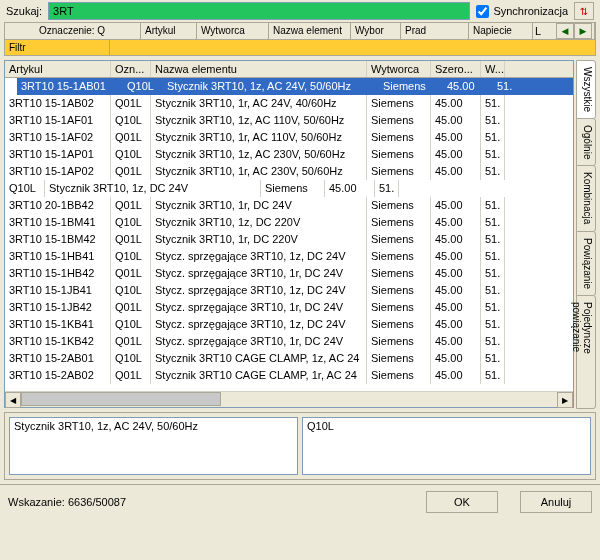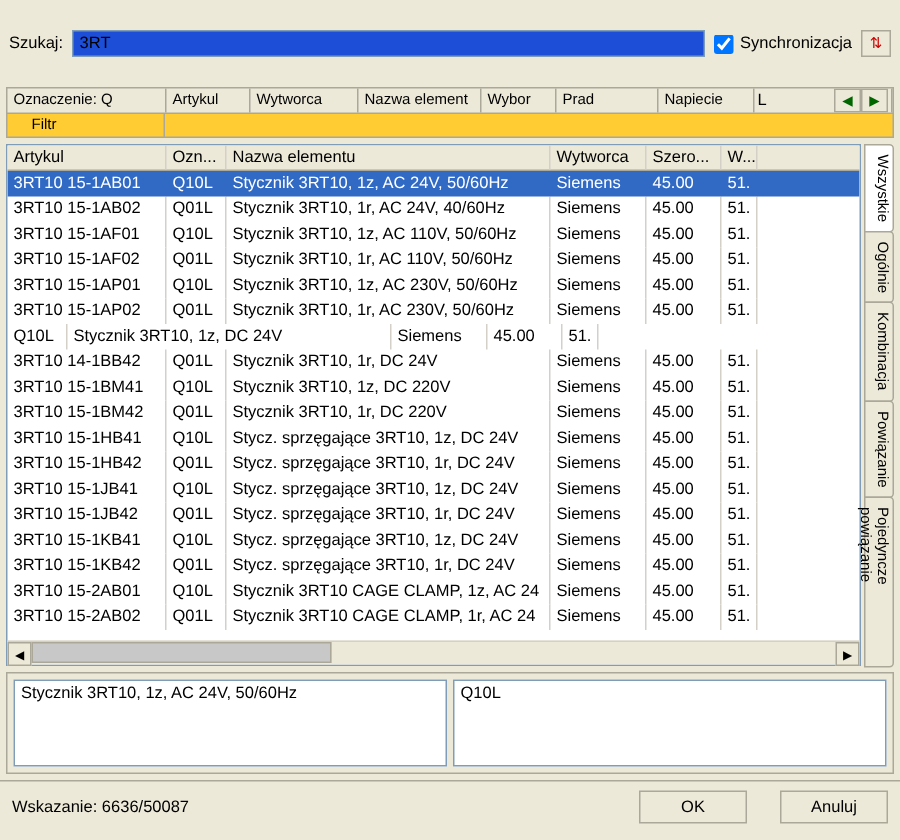--- a/index.html
+++ b/index.html
@@ -1,40 +1,40 @@
 <!DOCTYPE html>
 <html><head>
 <meta charset="utf-8">
 <style>
 * { box-sizing: border-box; margin: 0; padding: 0; font-family: Tahoma, sans-serif; font-size: 11px; }
 body { background: #ece9d8; width: 600px; height: 560px; overflow: hidden; position: relative; }
-.top-bar { display: flex; align-items: center; padding: 20px 6px; gap: 6px; }
+.top-bar { display: flex; align-items: center; padding: 2px 6px; gap: 6px; }
 .top-bar label { }
-.search-input { flex: 1; height: 18px; border: 1px solid #7f9db9; padding: 1px 4px; background: #1d4ed8; }
+.search-input { flex: 1; height: 18px; border: 1px solid #7f9db9; padding: 1px 4px; background: #22c55e; }
 .sync-check { display: flex; align-items: center; gap: 4px; }
 .sync-check input { width: 13px; height: 13px; }
 .icon-btn { width: 20px; height: 18px; border: 1px solid #aca899; background: #ece9d8; display: flex; align-items: center; justify-content: center; color: #c00; font-size: 10px; cursor: pointer; }
-.header-cols { display: flex; border: 1px solid #aca899; background: #ece9d8; margin: 0 4px; }
+.header-cols { display: flex; border: 1px solid #aca899; background: #ece9d8; margin: 0 4px; padding-left: 30px; }
 .header-cols div { border-right: 1px solid #aca899; padding: 2px 4px; font-size: 10px; white-space: nowrap; overflow: hidden; }
 .filter-row { display: flex; margin: 0 4px; }
-.filter-row .flabel { background: #ffcc33; border: 1px solid #aca899; border-top: none; width: 106px; padding: 2px 16px; font-size: 10px; }
+.filter-row .flabel { background: #ffcc33; border: 1px solid #aca899; border-top: none; width: 106px; padding: 2px 4px; font-size: 10px; }
 .filter-row .fbody { flex: 1; background: #ffcc33; height: 16px; border: 1px solid #aca899; border-top: none; border-left: none; }
 .main-area { display: flex; margin: 4px; height: 348px; }
 .table-wrap { flex: 1; border: 1px solid #7f9db9; background: #fff; display: flex; flex-direction: column; }
 .thead { display: flex; background: #ece9d8; border-bottom: 1px solid #aca899; }
 .thead div, .trow div { padding: 2px 4px; border-right: 1px solid #d4d0c8; overflow: hidden; white-space: nowrap; }
 .c-art { width: 106px; }
 .c-ozn { width: 40px; }
 .c-naz { width: 216px; }
 .c-wyt { width: 64px; }
 .c-szer { width: 50px; }
 .c-w { width: 24px; }
 .tbody { flex: 1; overflow: hidden; }
 .trow { display: flex; height: 17px; }
-.trow.sel { background: #316ac5; color: #fff; }
+.trow.sel { background: #316ac5; color: #fff; margin-left: 12px; }
 .trow.sel div { border-right-color: #316ac5; }
 .hscroll { height: 16px; background: #ece9d8; border-top: 1px solid #d4d0c8; position: relative; }
 .hscroll-thumb { position: absolute; left: 16px; top: 0; width: 200px; height: 14px; background: #c8c8c8; border: 1px solid #aca899; }
 .hscroll-arr { position: absolute; top: 0; width: 16px; height: 16px; background: #ece9d8; border: 1px solid #aca899; display: flex; align-items: center; justify-content: center; font-size: 8px; }
 .vtabs { display: flex; flex-direction: column; width: 20px; margin-left: 2px; }
 .vtab { writing-mode: vertical-rl; text-orientation: mixed; border: 1px solid #aca899; background: #ece9d8; padding: 6px 2px; font-size: 10px; cursor: pointer; border-radius: 0 3px 3px 0; margin-bottom: -1px; }
 .vtab.active { background: #fff; }
 .desc-area { margin: 0 4px 4px 4px; border: 1px solid #aca899; padding: 4px; }
 .desc-lbl { font-size: 10px; margin-bottom: 2px; }
 .desc-boxes { display: flex; gap: 4px; }
@@ -135,21 +135,21 @@
           <div class="c-w">51.</div>
         </div>
         <div class="trow">
           <div class="c-ozn">Q10L</div>
           <div class="c-naz">Stycznik 3RT10, 1z, DC 24V</div>
           <div class="c-wyt">Siemens</div>
           <div class="c-szer">45.00</div>
           <div class="c-w">51.</div>
         </div>
         <div class="trow">
-          <div class="c-art">3RT10 14-1BB42</div>
+          <div class="c-art">3RT10 20-1BB42</div>
           <div class="c-ozn">Q01L</div>
           <div class="c-naz">Stycznik 3RT10, 1r, DC 24V</div>
           <div class="c-wyt">Siemens</div>
           <div class="c-szer">45.00</div>
           <div class="c-w">51.</div>
         </div>
         <div class="trow">
           <div class="c-art">3RT10 15-1BM41</div>
           <div class="c-ozn">Q10L</div>
           <div class="c-naz">Stycznik 3RT10, 1z, DC 220V</div>

